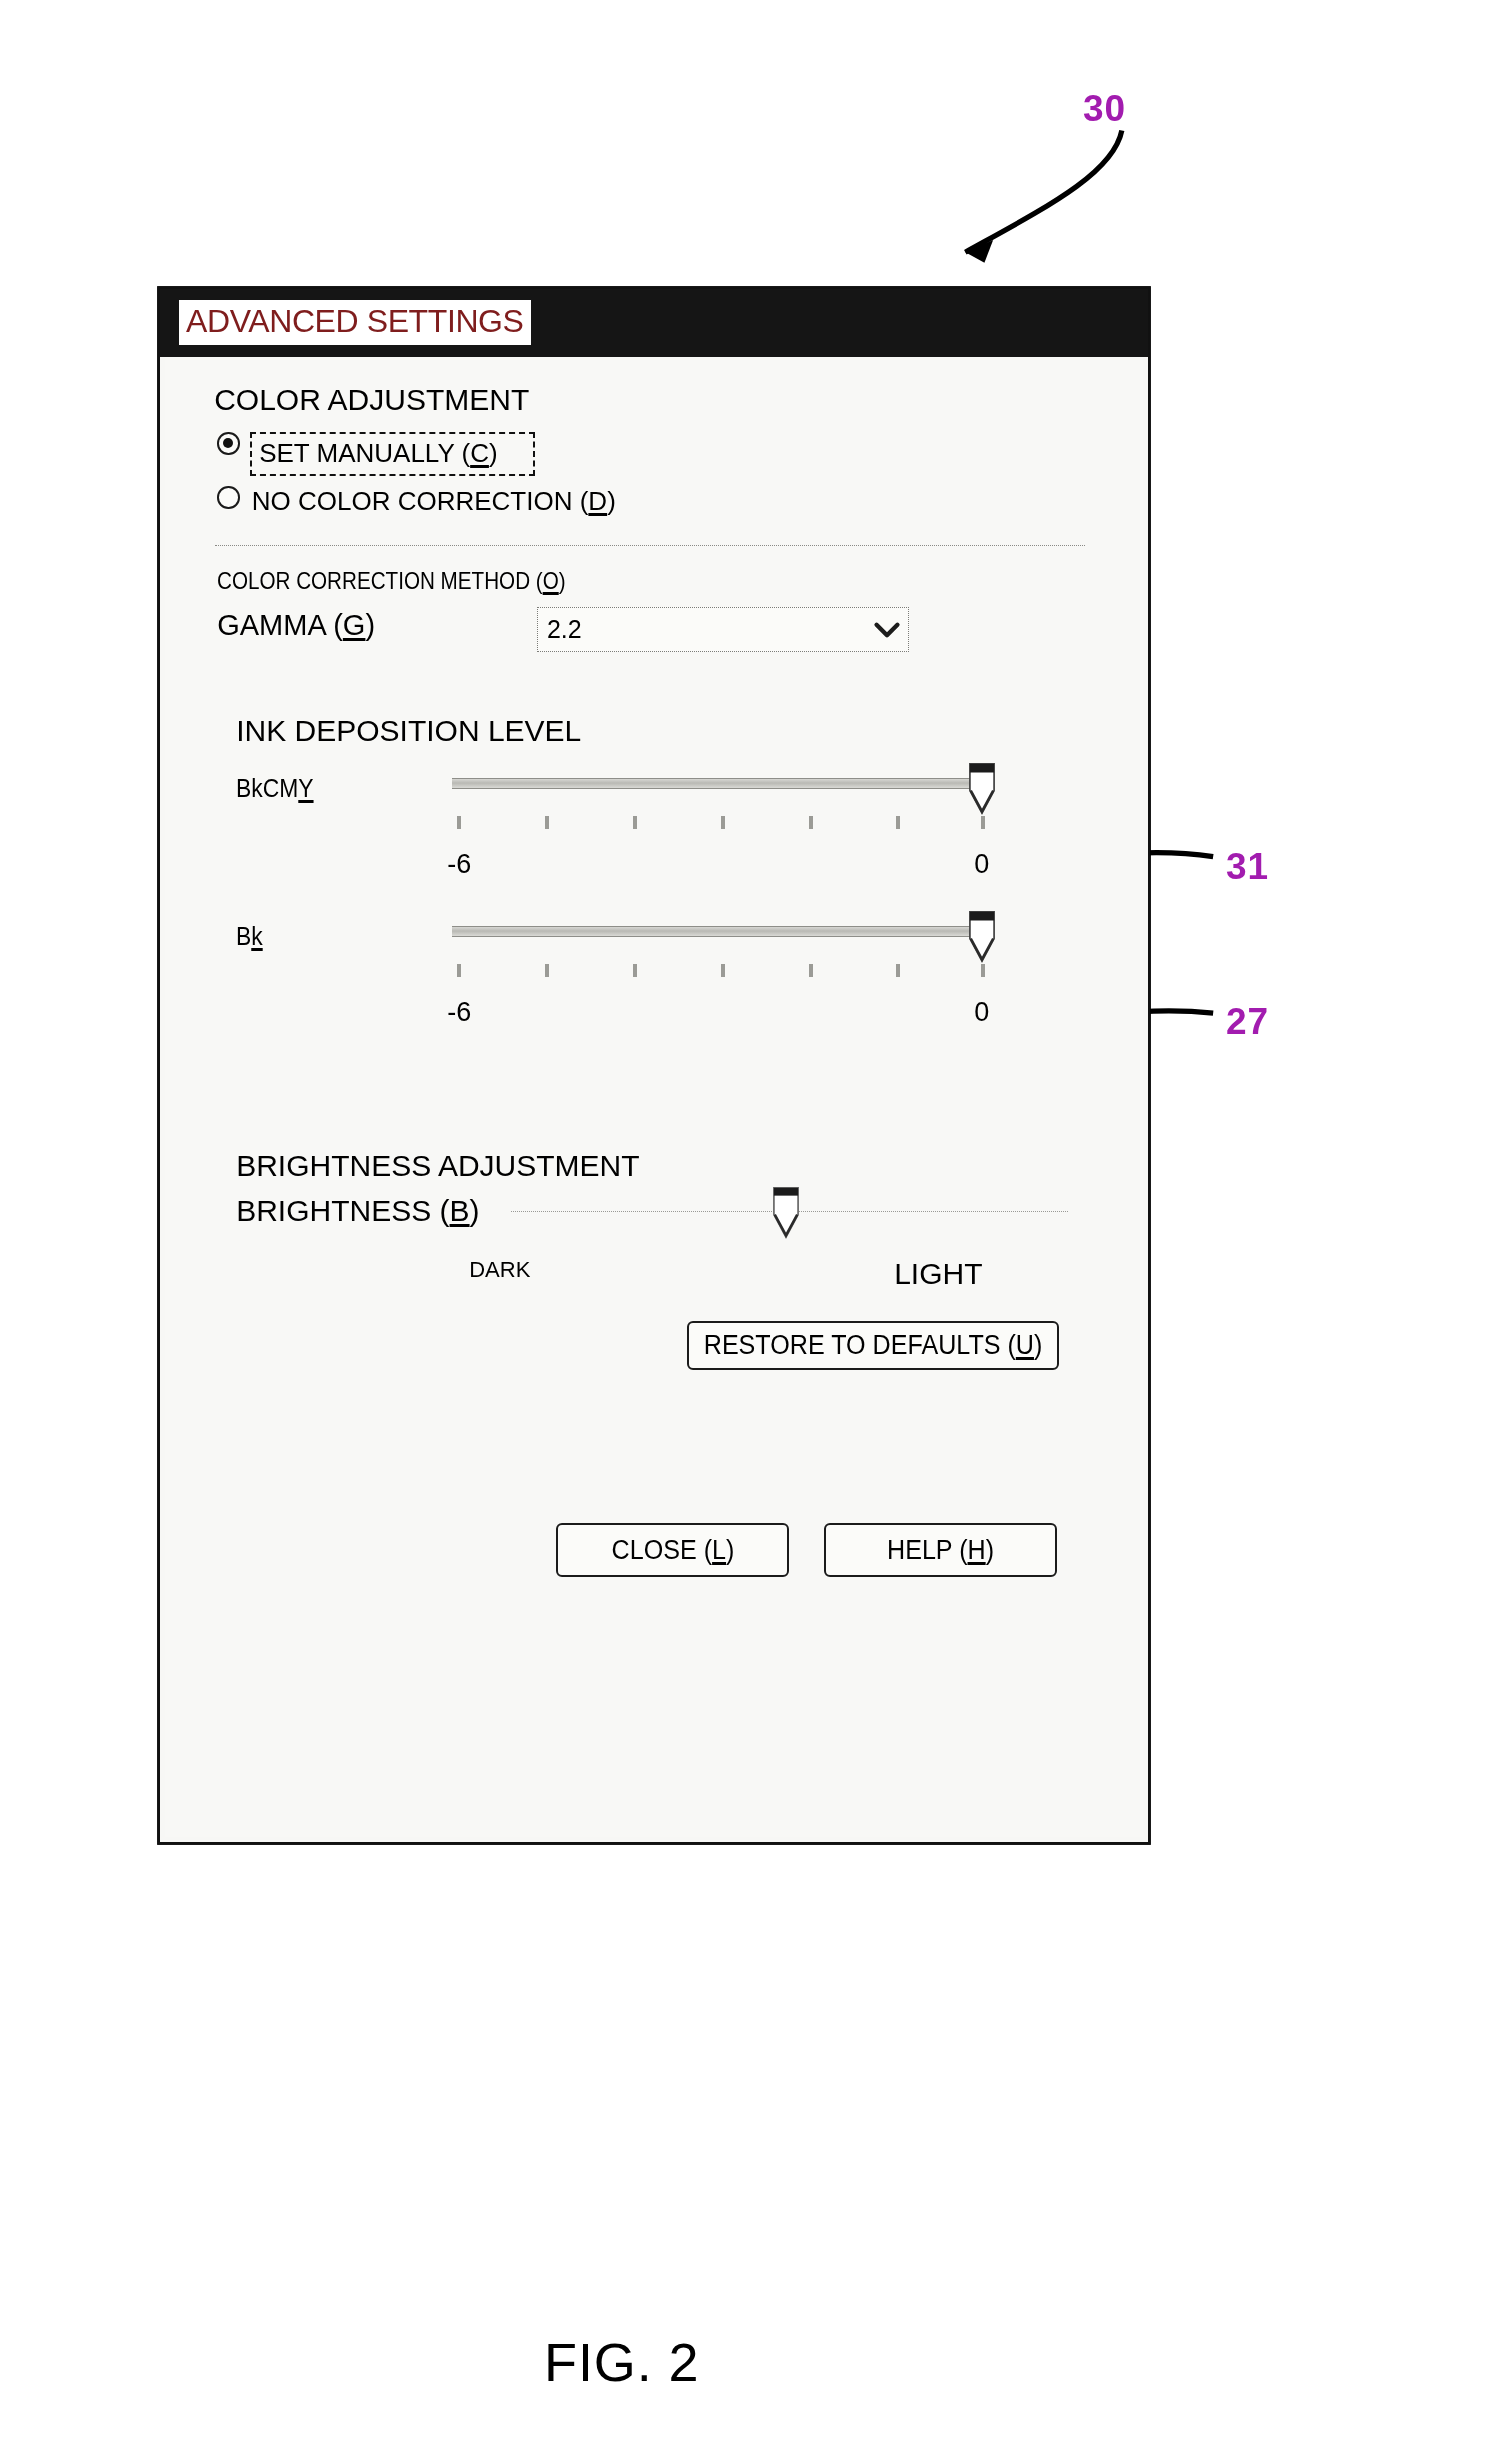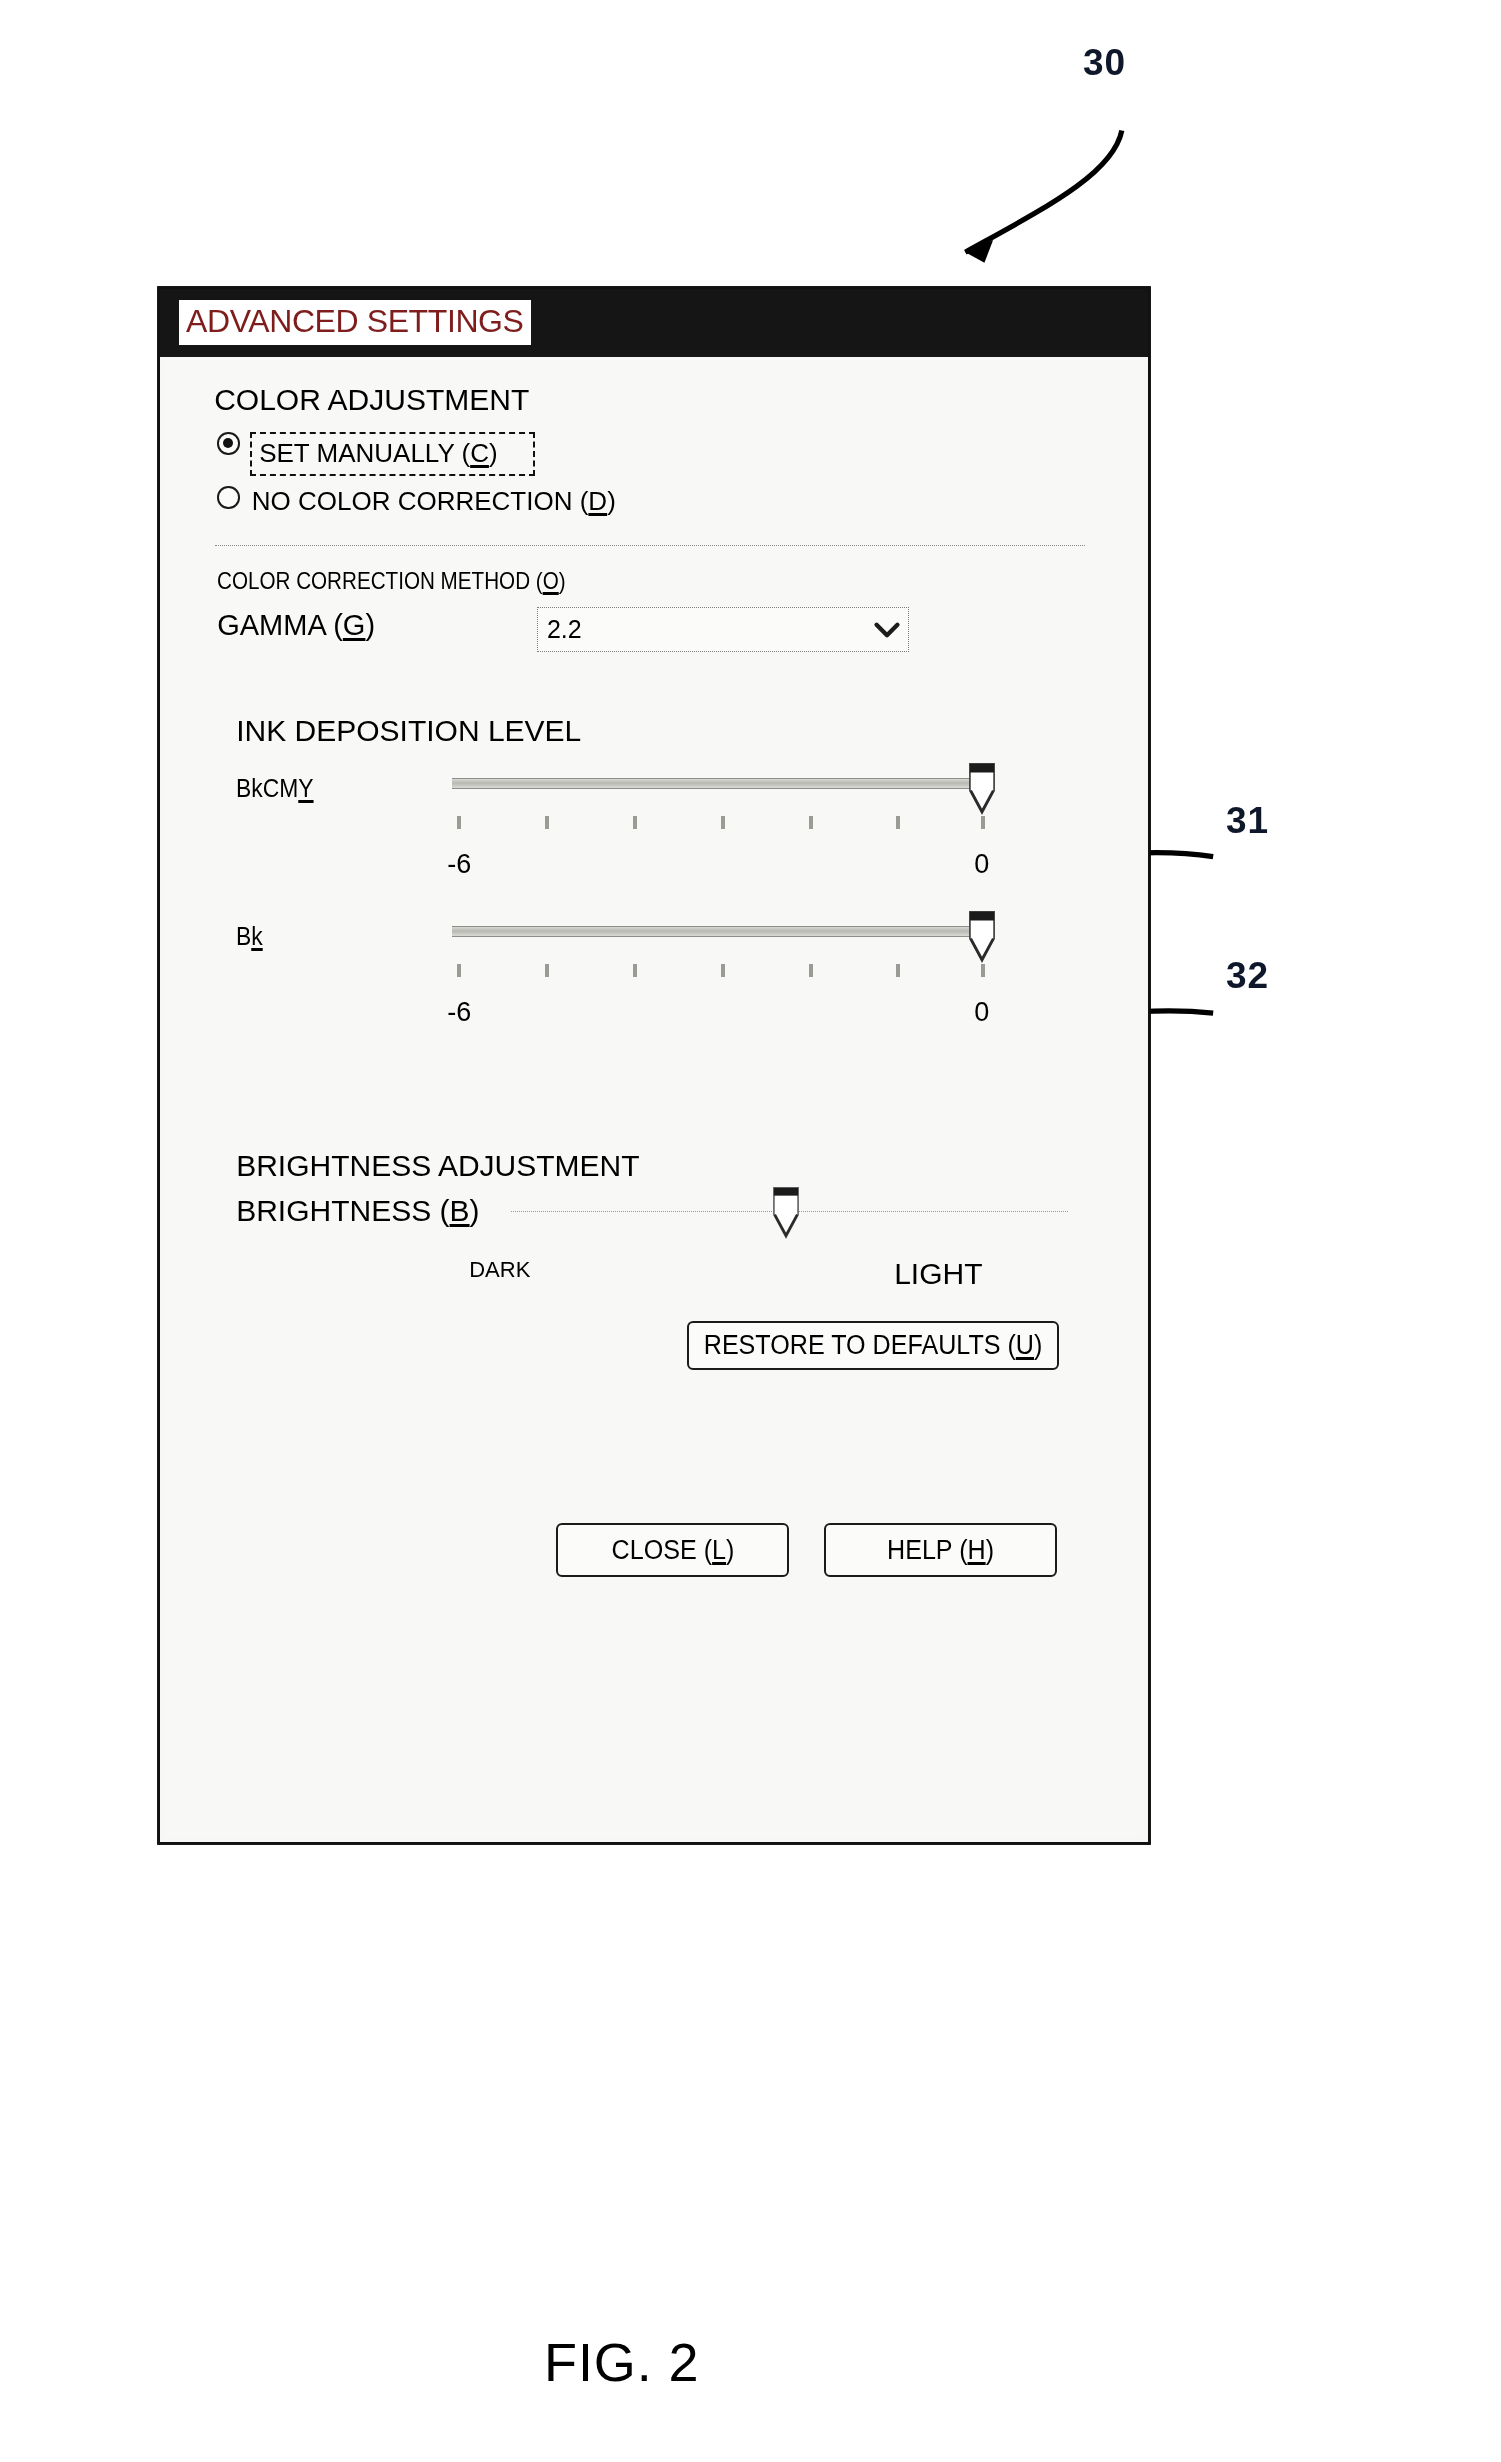--- a/index.html
+++ b/index.html
@@ -16,21 +16,22 @@
     overflow: hidden;
   }
 
   
   .callout-num {
     position: absolute;
     font-family: "Liberation Sans", sans-serif;
     font-weight: bold;
     font-size: 37px;
     letter-spacing: 0.9px;
-    color: #0f172a;
+    color: #a21caf;
+    margin-top: 46px;
   }
   .callout-svg {
     position: absolute;
     left: 0;
     top: 0;
     width: 1501px;
     height: 2462px;
     pointer-events: none;
   }
 
@@ -248,21 +249,21 @@
 
   <path d="M1395 985 C 1330 975, 1220 980, 1145 1015" fill="none" stroke="#000" stroke-width="6"></path>
   <polygon points="1145,1015 1180,1002 1172,1028" fill="#000"></polygon>
 
   <path d="M1395 1165 C 1330 1158, 1215 1165, 1140 1200" fill="none" stroke="#000" stroke-width="6"></path>
   <polygon points="1140,1200 1175,1187 1167,1213" fill="#000"></polygon>
 </svg>
 
 <div class="callout-num" style="left:1083px; top:42px;">30</div>
 <div class="callout-num" style="left:1226px; top:800px;">31</div>
-<div class="callout-num" style="left:1226px; top:955px;">32</div>
+<div class="callout-num" style="left:1226px; top:955px;">27</div>
 
 <div class="dialog">
 
   <div class="titlebar">
     <div class="titlebar-label">ADVANCED SETTINGS</div>
   </div>
 
   <div class="client">
 
     <div class="section-title" style="left:49px; top:26px;">COLOR ADJUSTMENT</div>

